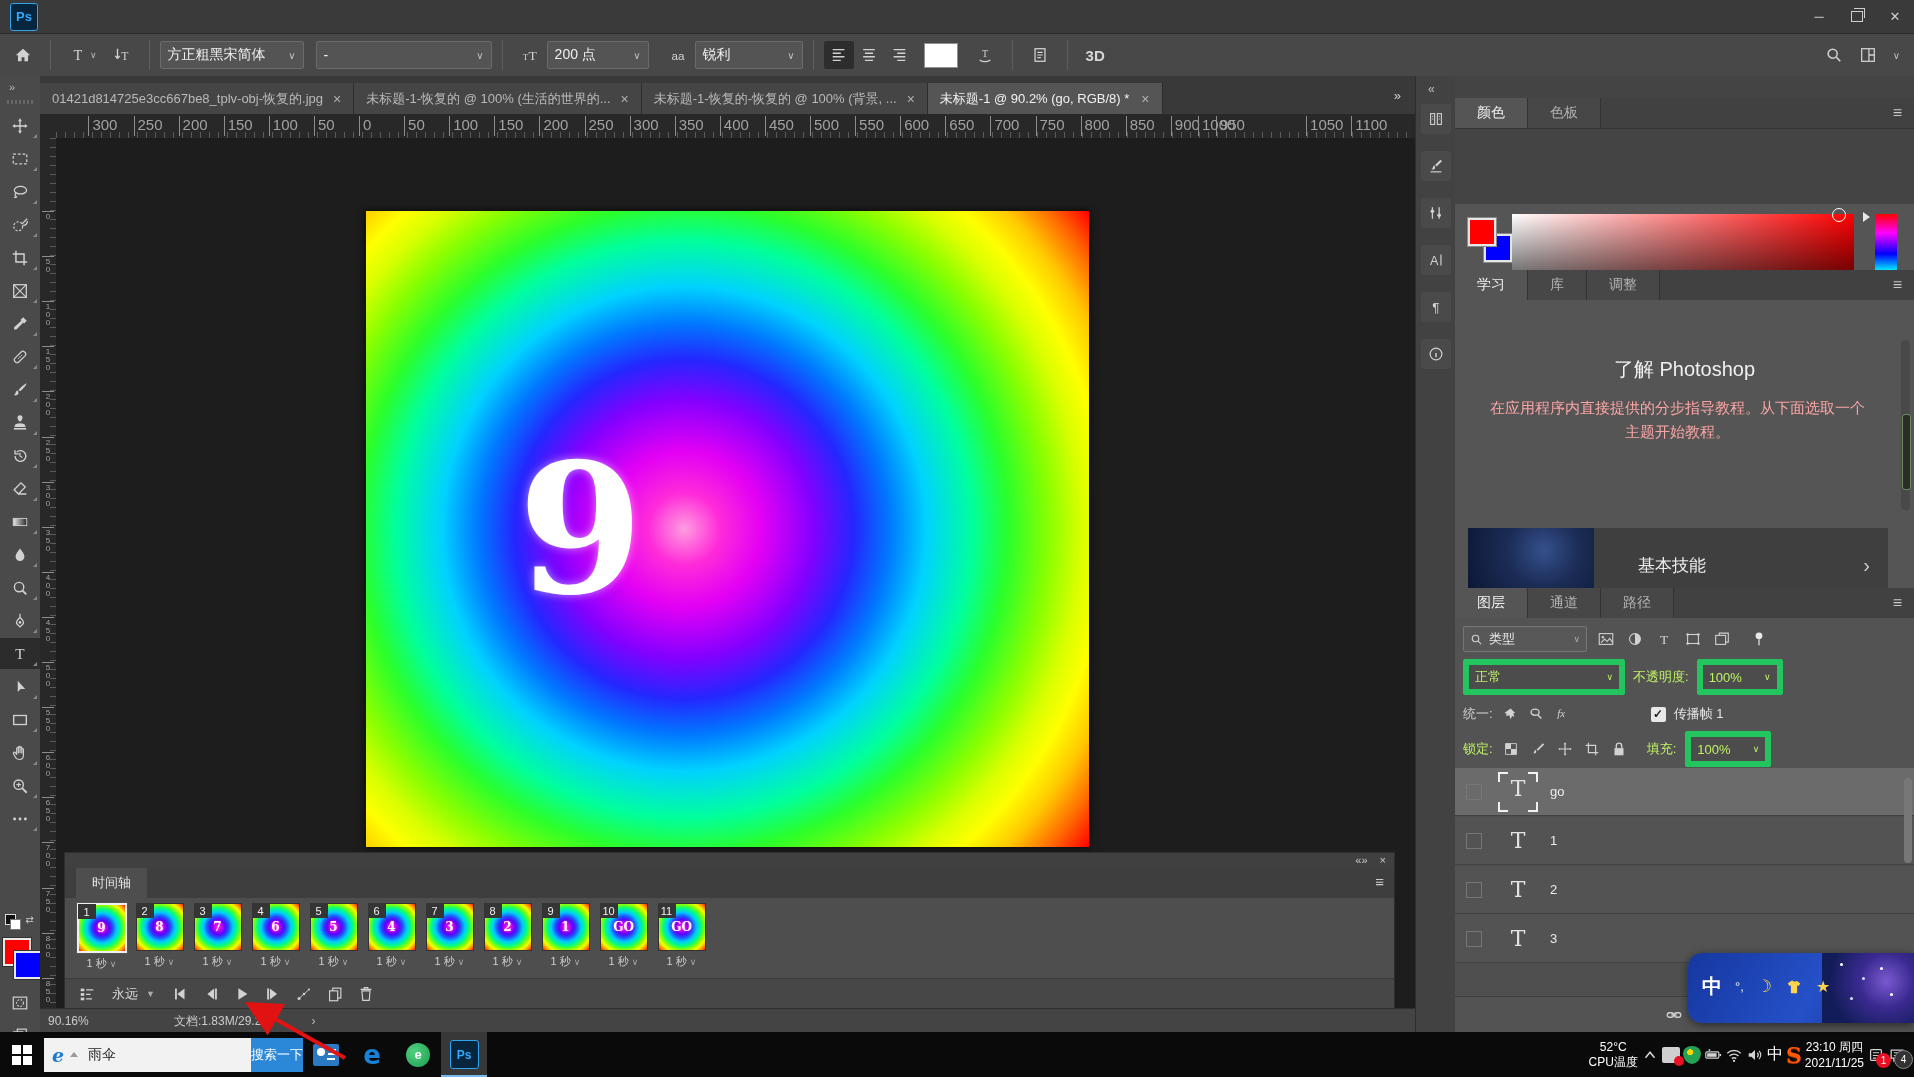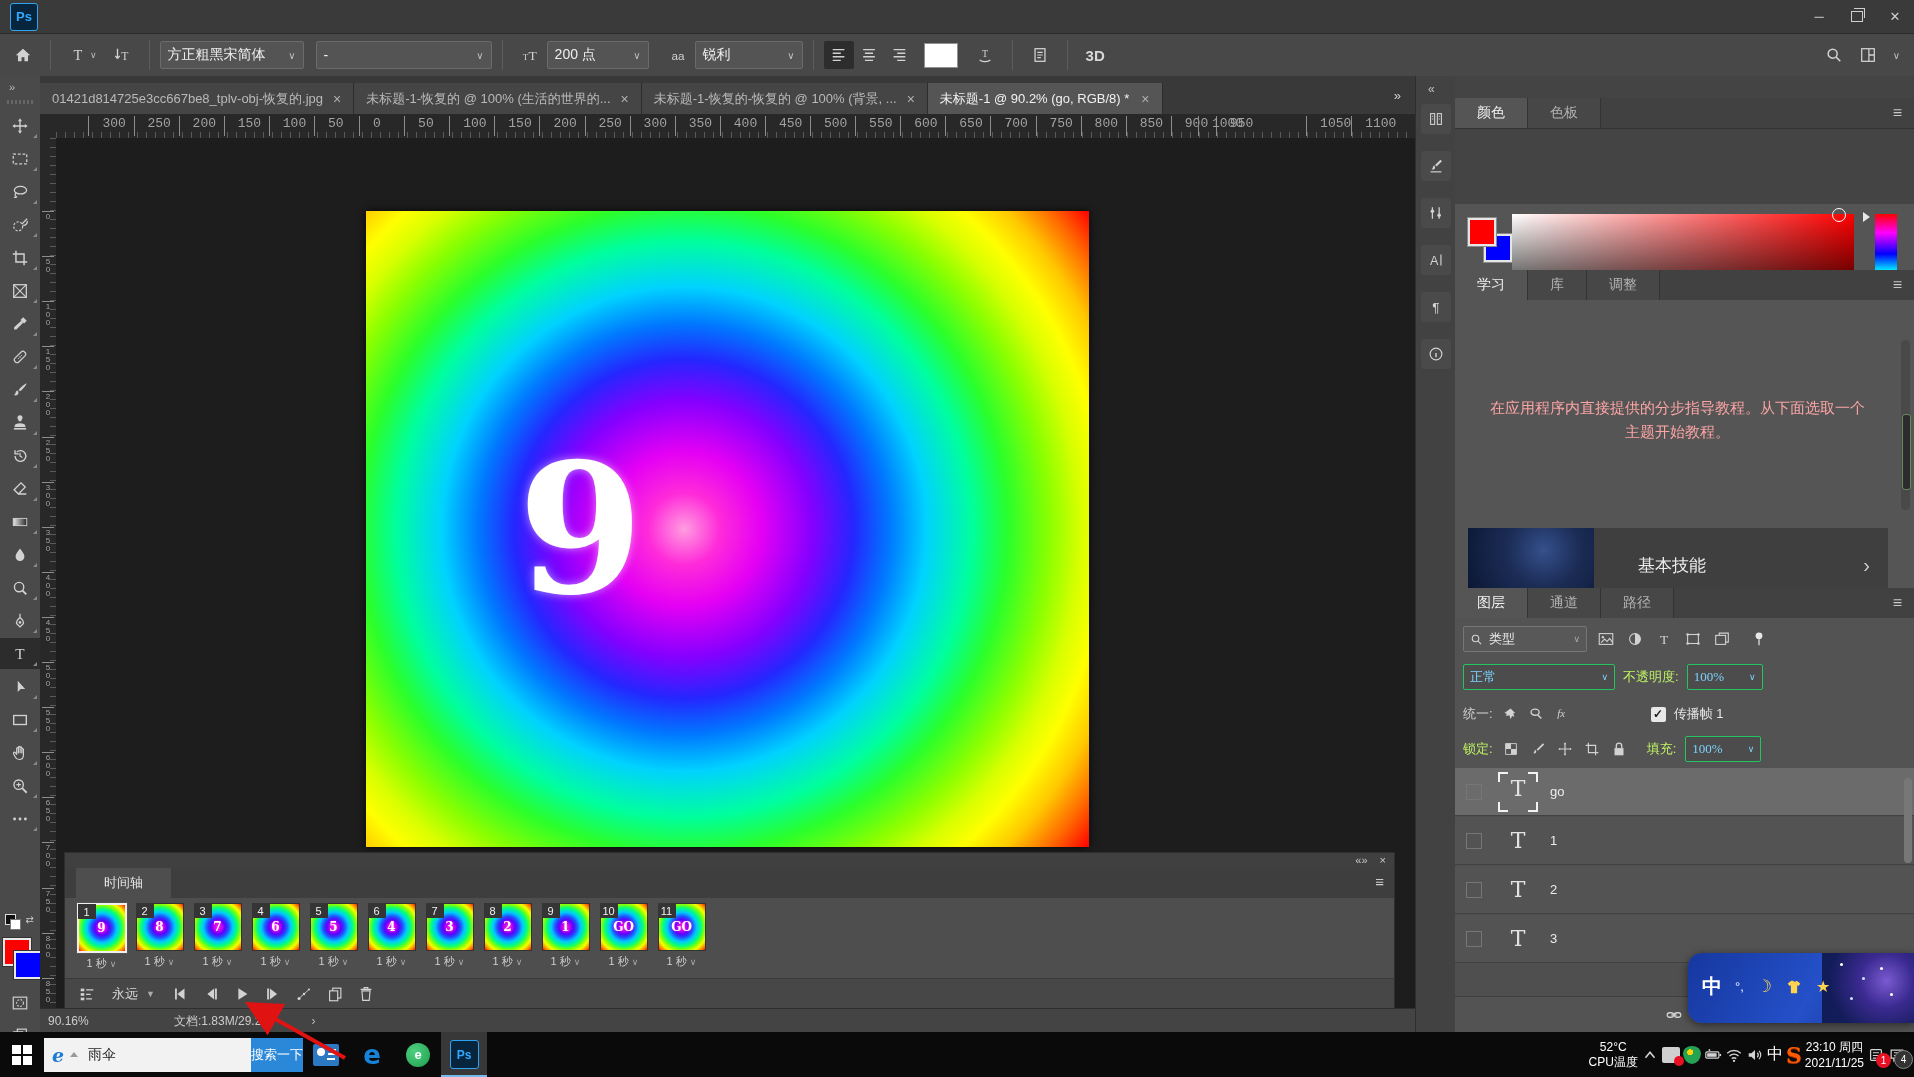--- a/index.html
+++ b/index.html
@@ -44,35 +44,35 @@
   
   .tabsrow{position:absolute;left:40px;top:76px;width:1375px;height:38px;background:#393939;display:flex;align-items:flex-end;}
   .doc-tab{height:31px;display:flex;align-items:center;gap:10px;padding:0 12px;background:#454545;border-right:1px solid #2d2d2d;font-size:13px;color:#b9b9b9;max-width:330px;white-space:nowrap;overflow:hidden;}
   .doc-tab.active{background:#555555;color:#f2f2f2;gap:12px;}
   .doc-tab .tab-close{color:#b0b0b0;font-size:14px;}
   .tab-overflow{margin-left:auto;margin-right:14px;color:#cfcfcf;font-size:13px;align-self:center;}
   
   .ruler-corner{position:absolute;left:40px;top:114px;width:16px;height:24px;background:#282828;border-right:1px solid #171717;border-bottom:1px solid #171717;}
   .hruler{position:absolute;left:56px;top:114px;width:1359px;height:24px;background:#282828;border-bottom:1px solid #171717;overflow:hidden;}
   .hruler .ticks{position:absolute;left:0;bottom:0;width:100%;height:6px;background:repeating-linear-gradient(to right,#5a5a5a 0 1px,transparent 1px 9px);}
-  .h-lab{position:absolute;top:2px;height:20px;border-left:1px solid #8d8d8d;padding-left:13px;font-size:13px;color:#a2a2a2;font-family:Liberation Mono, monospace;}
+  .h-lab{position:absolute;top:2px;height:20px;border-left:1px solid #8d8d8d;padding-left:3px;font-size:15px;color:#a2a2a2;}
   .vruler{position:absolute;left:40px;top:138px;width:16px;height:870px;background:#282828;border-right:1px solid #171717;overflow:hidden;}
   .vruler .ticks{position:absolute;top:0;right:0;height:100%;width:6px;background:repeating-linear-gradient(to bottom,#5a5a5a 0 1px,transparent 1px 9px);}
   .v-lab{position:absolute;left:2px;width:12px;border-top:1px solid #8d8d8d;padding-top:1px;font-size:8px;line-height:8px;color:#a2a2a2;white-space:pre-line;text-align:center;}
   
   .canvas-area{position:absolute;left:56px;top:138px;width:1359px;height:870px;background:#1d1d1d;}
   .doc{position:absolute;left:310px;top:73px;width:723px;height:636px;box-shadow:0 0 8px rgba(0,0,0,.8);
        background:radial-gradient(circle at 44% 50%, #ff9de0 0%, #ff2bd9 7%, #e400f4 15%, #8400ff 25%, #2427ff 33%, #0079ff 40%, #00d2ff 47%, #00ff9d 56%, #2bff2b 63%, #8cff00 71%, #d8ff00 77%, #ffff00 82%, #ffc800 88%, #ff6a00 94%, #ff0000 100%);}
   .doc-digit{position:absolute;left:152px;top:218px;font-family:"DejaVu Serif",serif;font-weight:bold;font-size:180px;line-height:200px;color:#ffffff;text-shadow:0 0 10px rgba(255,255,255,.55);}
   
   .timeline{position:absolute;left:64px;top:852px;width:1329px;height:156px;background:#474747;border:1px solid #2e2e2e;}
   .tl-head{position:absolute;left:0;top:0;width:100%;height:15px;background:#404040;}
   .tl-head-icons{position:absolute;right:8px;top:1px;display:flex;gap:12px;color:#c9c9c9;font-size:11px;}
   .tl-tabstrip{position:absolute;left:0;top:15px;width:100%;height:30px;background:#3e3e3e;}
-  .tl-tab{position:absolute;left:11px;top:0;height:30px;padding:0 28px;background:#4e4e4e;color:#e2e2e2;font-size:13px;display:flex;align-items:center;}
+  .tl-tab{position:absolute;left:11px;top:0;height:30px;padding:0 16px;background:#4e4e4e;color:#e2e2e2;font-size:13px;display:flex;align-items:center;}
   .tl-menu{position:absolute;right:10px;top:5px;color:#ccc;font-size:15px;}
   .tl-frames{position:absolute;left:0;top:45px;width:100%;height:80px;background:#4e4e4e;display:flex;gap:7px;padding:5px 0 0 11px;box-sizing:border-box;}
   .frame{width:51px;display:flex;flex-direction:column;align-items:center;}
   .fr-thumb{position:relative;width:46px;height:46px;border:1px solid #333;
        background:radial-gradient(circle, #ff2bd9 0%, #c400f4 12%, #5c00ff 22%, #2449ff 32%, #00c8ff 45%, #00ff80 58%, #8cff00 70%, #f4ff00 80%, #ff7a00 92%, #ff1400 100%);}
   .frame.selected .fr-thumb{border:2px solid #f0f0f0;outline:1px solid #555;}
   .fr-num{position:absolute;left:-1px;top:-1px;min-width:14px;height:15px;background:#353535;color:#f0f0f0;font-size:11px;display:grid;place-items:center;padding:0 2px;}
   .fr-label{position:absolute;left:50%;top:50%;transform:translate(-50%,-50%);color:#ffffff;font-family:"DejaVu Serif",serif;font-weight:bold;font-size:12px;text-shadow:0 0 2px #ff2bd9;}
   .fr-dur{margin-top:3px;font-size:11px;color:#d0d0d0;display:flex;gap:3px;align-items:center;}
   .fr-dur .chev{font-size:9px;color:#a8a8a8;}
@@ -121,21 +121,21 @@
   .learn-scroll .thumb{position:absolute;left:1px;top:74px;width:7px;height:74px;background:#2c2c2c;border:1px solid #6a8a5a;border-radius:3px;}
   .learn-chev-btm{position:absolute;right:3px;top:336px;color:#bbb;font-size:11px;}
   
   .layers-tabs{top:512px;}
   .layers-body{top:542px;height:414px;background:#535353;}
   .lp-row{position:absolute;left:0;width:100%;display:flex;align-items:center;}
   .lp-filter{top:6px;height:30px;padding-left:8px;gap:10px;}
   .lp-search{width:110px;height:24px;background:#585858;border:1px solid #767676;border-radius:2px;display:flex;align-items:center;gap:6px;padding:0 6px;font-size:13px;color:#e8e8e8;}
   .lp-ficons{display:flex;gap:11px;align-items:center;}
   .lp-blend{top:44px;height:30px;padding-left:8px;gap:8px;}
-  .dis-field{height:24px;background:#4c4c4c;border:1px solid #22c55e;border-radius:2px;color:#7dd3fc;display:flex;align-items:center;padding:0 6px;font-size:13px;font-family:Liberation Serif, serif;}
+  .dis-field{height:24px;background:#4c4c4c;border:6px solid #22c55e;border-radius:2px;color:#bef264;display:flex;align-items:center;padding:0 6px;font-size:13px;}
   .dis-label{color:#bef264;font-size:13px;}
   .en-label{color:#cfcfcf;font-size:13px;}
   .lp-unify{top:82px;height:28px;padding-left:8px;gap:8px;}
   .lp-lock{top:116px;height:30px;padding-left:8px;gap:9px;}
   .checkbox{width:15px;height:15px;background:#e8e8e8;border-radius:2px;display:grid;place-items:center;color:#1c1c1c;font-size:12px;font-weight:bold;}
   .layer-list{position:absolute;left:0;top:150px;width:100%;height:228px;background:#4f4f4f;}
   .layer-row{position:absolute;left:0;width:100%;height:47px;background:#535353;border-bottom:1px solid #424242;display:flex;align-items:center;}
   .layer-row.selected{background:#6b6b6b;}
   .vis-box{width:14px;height:14px;border:1px solid #767676;margin-left:11px;}
   .layer-thumb{position:relative;width:36px;height:36px;margin-left:18px;display:grid;place-items:center;font-family:"DejaVu Serif",serif;font-size:22px;color:#e2e2e2;}
@@ -1166,20 +1166,21 @@
   <div class="panel-tabs learn-tabs">
     <span style="display:flex">
 
     <span class="p-tab active">学习</span>
           <span class="p-tab">库</span>
           <span class="p-tab">调整</span>
         </span>
     <span class="p-menu">≡</span>
   </div>
   <div class="panel-body learn-body">
+    <div class="learn-title">了解 Photoshop</div>
     <div class="learn-desc">在应用程序内直接提供的分步指导教程。从下面选取一个主题开始教程。</div>
     <div class="learn-card" style="top:228px">
       <span class="lc-img bedroom"></span>
       <span class="lc-label">基本技能</span>
       <span class="lc-chev">›</span>
     </div>
     <div class="learn-card" style="top:316px">
       <span class="lc-img flowers" style="background:radial-gradient(circle at 30% 60%,#d4608a 0%,#e9b0c4 35%,#f5e8e0 60%,#9aa86a 100%)"></span>
       <span class="lc-label">修复照片</span>
       <span class="lc-chev">›</span>

